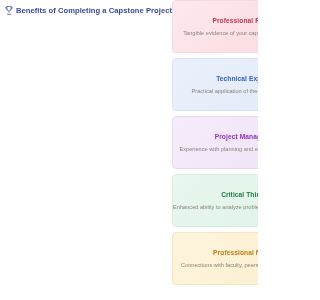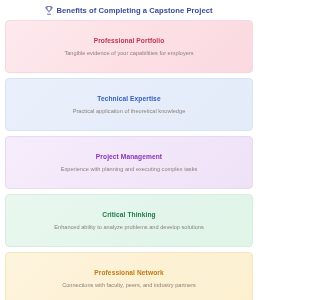--- a/index.html
+++ b/index.html
@@ -14,21 +14,21 @@
     font-family: "Liberation Sans", sans-serif;
     -webkit-font-smoothing: antialiased;
   }
 
   .page {
     width: 258px;
     height: 300px;
     box-sizing: border-box;
     padding: 0 5px;
     display: flex;
-    flex-direction: column;
+    flex-direction: row;
     background: #ffffff;
   }
 
   
   .header {
     height: 20px;
     flex: 0 0 20px;
     display: flex;
     align-items: center;
     justify-content: center;

